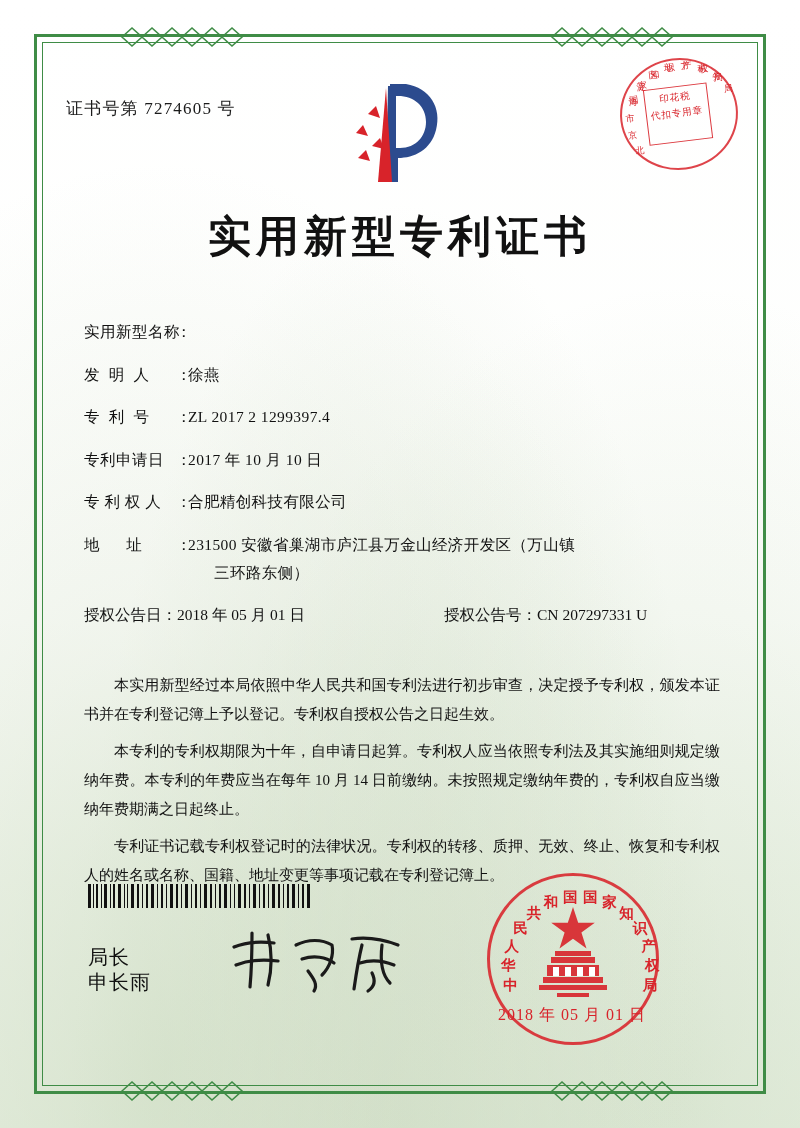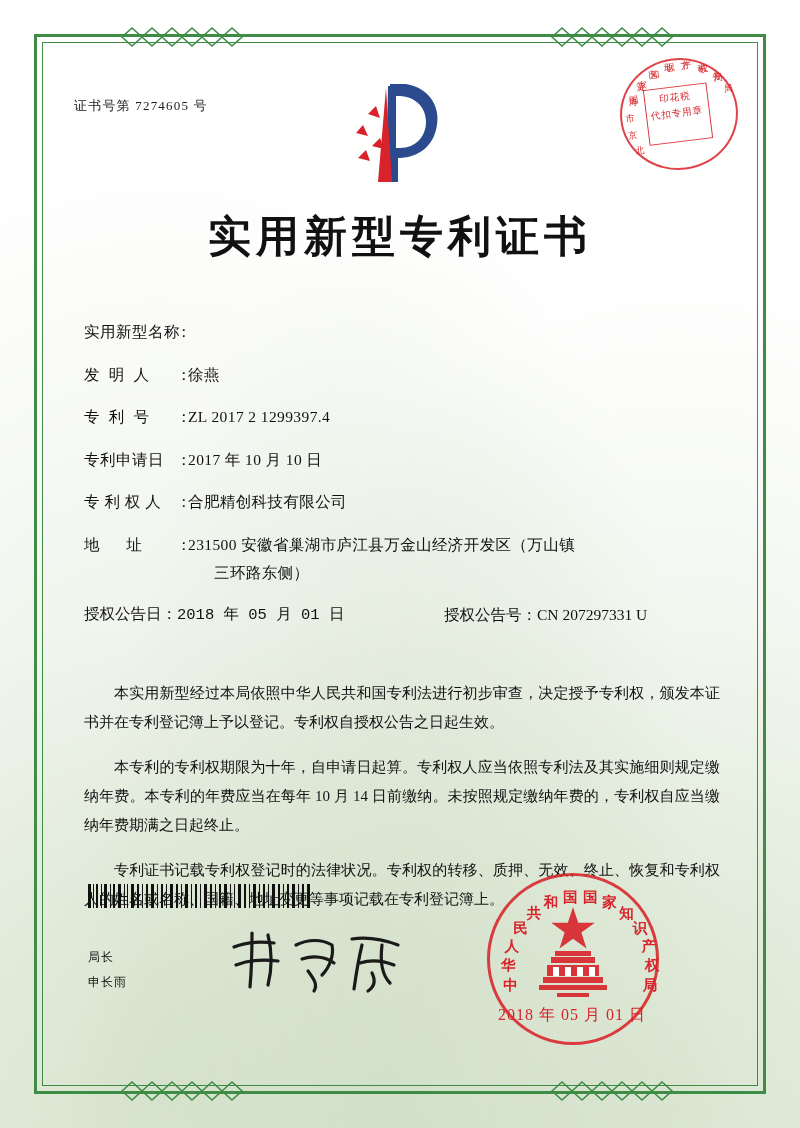--- a/index.html
+++ b/index.html
@@ -47,23 +47,23 @@
   }
   .corner-orn svg { display: block; }
   .orn-top { top: 24px; }
   .orn-bottom { bottom: 24px; }
   .orn-left { left: 120px; }
   .orn-right { right: 120px; }
 
   
   .cert-number {
     position: absolute;
-    left: 74px;
+    left: 66px;
     top: 97px;
-    font-size: 13px;
+    font-size: 17px;
     letter-spacing: 1.2px;
     color: #1b1b1b;
     white-space: nowrap;
   }
 
   
   .logo {
     position: absolute;
     left: 330px;
     top: 78px;
@@ -173,39 +173,38 @@
 
   .grant-row {
     display: flex;
     margin-top: 4px;
     margin-bottom: 6px;
     font-size: 15.5px;
   }
   .grant-left {
     width: 360px;
     flex: 0 0 360px;
-    font-family: Liberation Mono, monospace;
   }
   .grant-right {
     flex: 1 1 auto;
   }
 
   
   .body-text {
     position: absolute;
     left: 84px;
     top: 663px;
     width: 636px;
     font-size: 15px;
     line-height: 29px;
     color: #111;
     text-align: justify;
   }
   .body-text p {
-    margin: 16px 0 2px 0;
+    margin: 8px 0 2px 0;
     text-indent: 30px;
   }
 
   
   .barcode {
     position: absolute;
     left: 88px;
     top: 884px;
     width: 222px;
     height: 24px;
@@ -216,21 +215,21 @@
     bottom: 0;
     background: #111;
     display: block;
   }
 
   
   .sig-block {
     position: absolute;
     left: 88px;
     top: 945px;
-    font-size: 12px;
+    font-size: 20px;
     line-height: 25px;
     color: #111;
     letter-spacing: 1px;
   }
   .signature {
     position: absolute;
     left: 222px;
     top: 925px;
     width: 200px;
     height: 72px;

